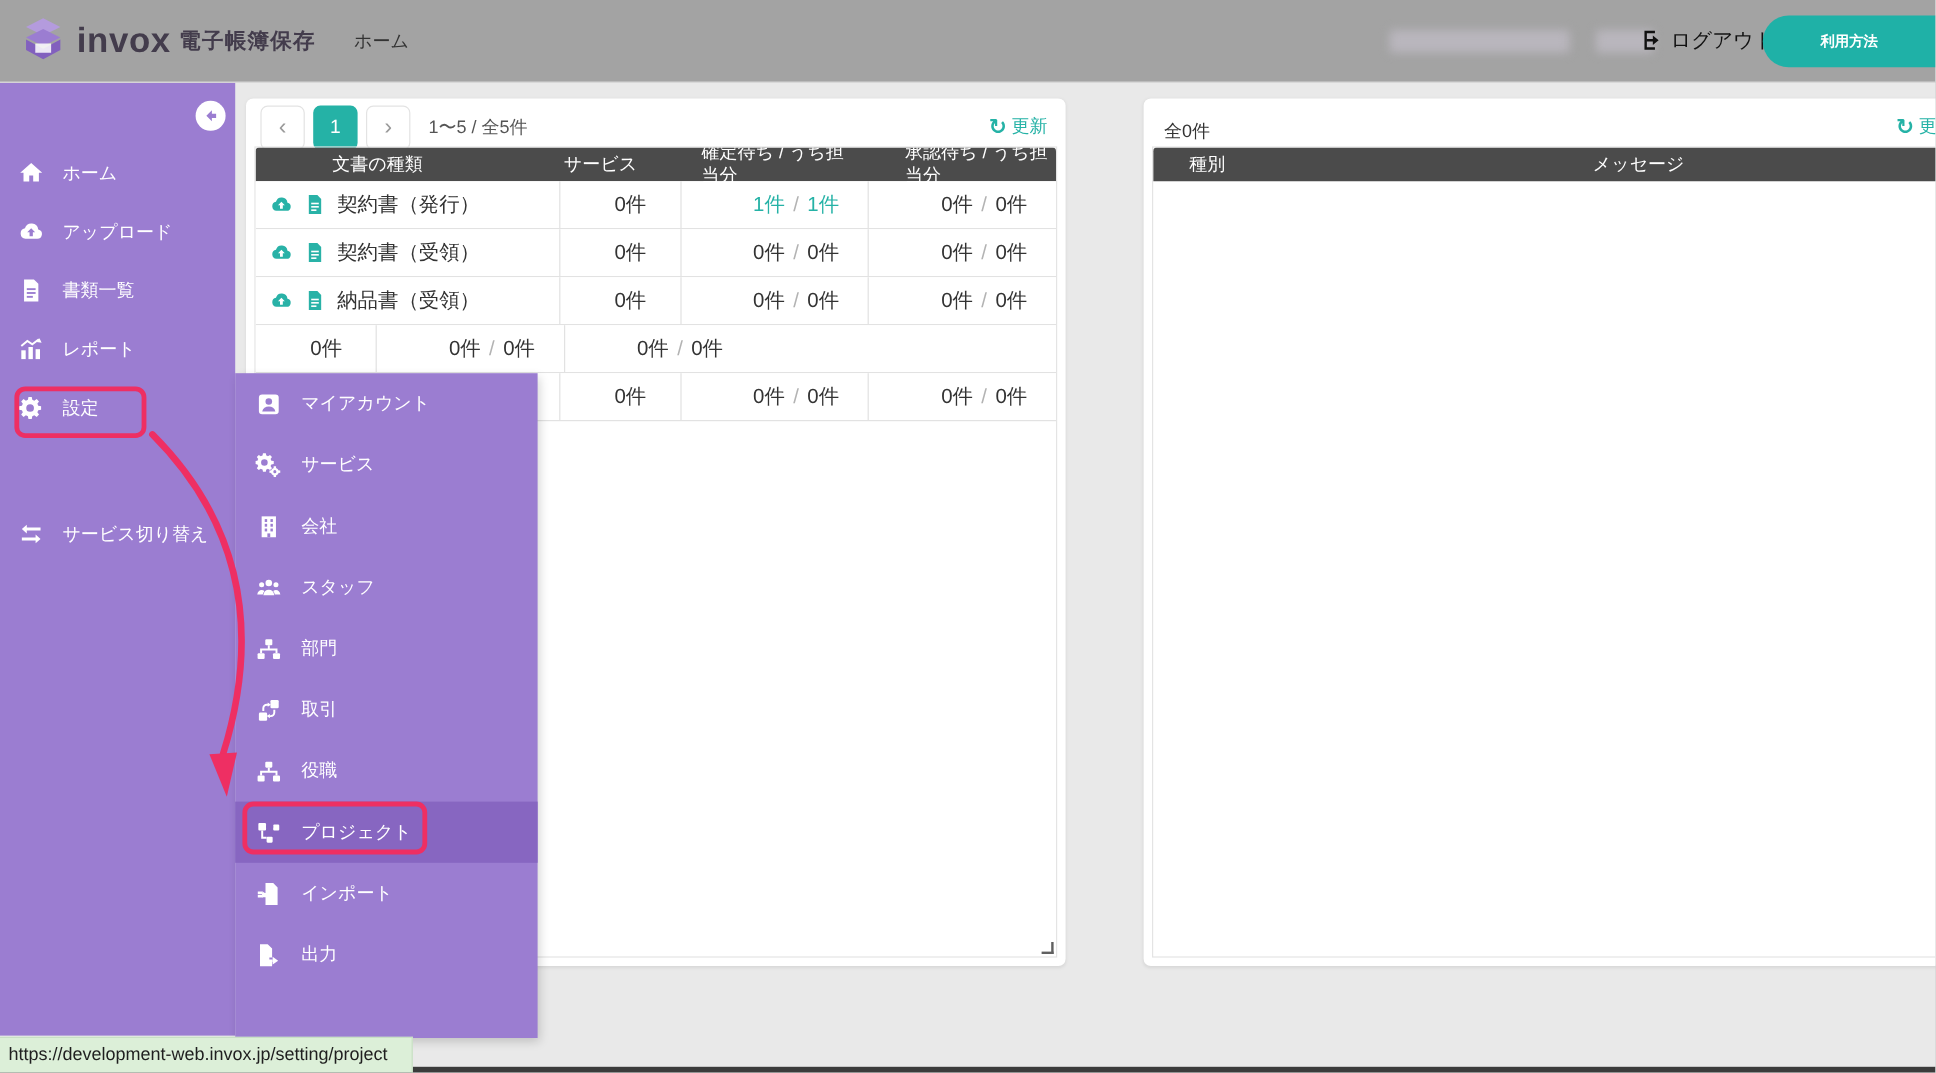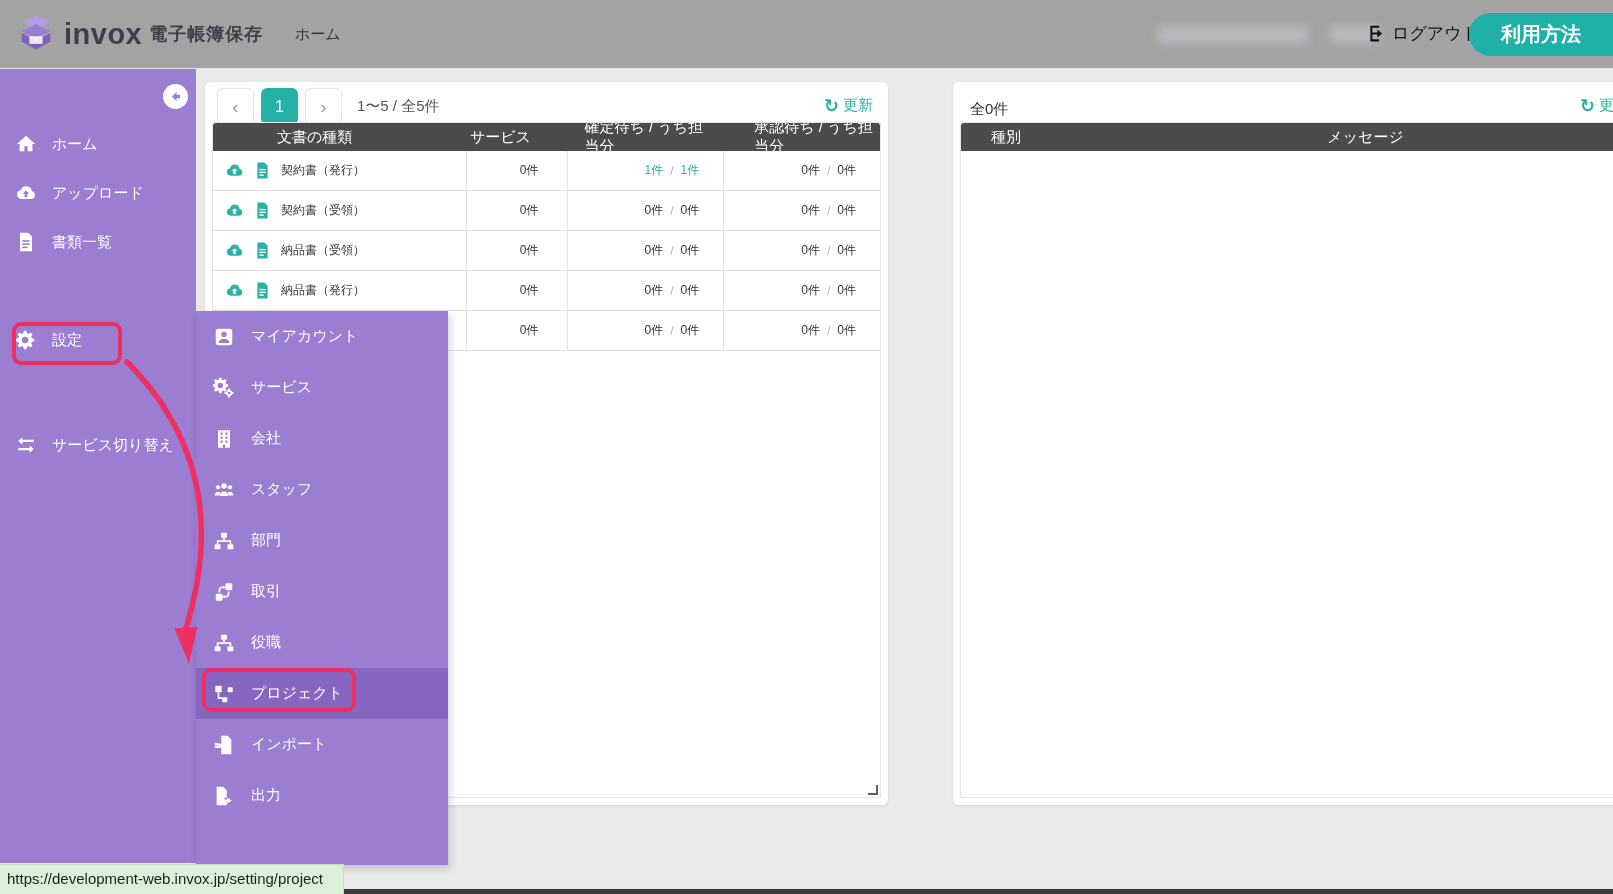--- a/index.html
+++ b/index.html
@@ -10,21 +10,21 @@
   .logo{position:absolute;left:14px;top:12px;display:flex;align-items:center;cursor:pointer;}
   .logo svg{width:44px;height:44px;}
   .logo-text{font-size:29px;font-weight:bold;color:#433c4c;letter-spacing:.5px;margin-left:6px;}
   .logo-sub{font-size:18px;font-weight:bold;color:#433c4c;margin-left:7px;letter-spacing:1px;}
   .nav-home{position:absolute;left:295px;top:25px;font-size:15px;color:#333;cursor:pointer;}
   .blur{position:absolute;top:25px;height:19px;background:#b9b6bd;border-radius:3px;filter:blur(4px);}
   .blur.b1{left:1158px;width:150px;}
   .blur.b2{left:1330px;width:48px;}
   .logout{position:absolute;left:1366px;top:22px;display:flex;align-items:center;gap:5px;font-size:17px;color:#111;cursor:pointer;}
   .logout svg{width:21px;height:21px;}
-  .usage-btn{position:absolute;right:0;top:13px;width:144px;height:43px;background:#1fb1a7;color:#fff;border:none;border-radius:23px 0 0 23px;font-size:20px;font-weight:bold;font-family:inherit;cursor:pointer;}
+  .usage-btn{position:absolute;right:0;top:13px;width:144px;height:43px;background:#1fb1a7;color:#fff;border:none;border-radius:23px 0 0 23px;font-size:12px;font-weight:bold;font-family:inherit;cursor:pointer;}
 
   
   .sidebar{position:absolute;left:0;top:68px;width:196px;height:795px;background:#9b7dd1;z-index:4;}
   .collapse-btn{position:absolute;right:8px;top:16px;width:25px;height:25px;border-radius:50%;background:#fff;display:flex;align-items:center;justify-content:center;cursor:pointer;}
   .collapse-btn svg{width:17px;height:17px;}
   .side-item{position:absolute;left:0;width:196px;height:48px;display:flex;align-items:center;gap:15px;padding-left:15px;box-sizing:border-box;color:#fff;font-size:15px;cursor:pointer;}
   .side-item svg{width:22px;height:22px;flex:0 0 22px;}
   .ic-body{fill:#fff;}
   .ic-cut{fill:#9b7dd1;}
   .ic-stroke{fill:none;stroke:#fff;stroke-width:1.8;}
@@ -50,21 +50,21 @@
   .refresh{position:absolute;right:15px;top:14px;display:flex;align-items:center;gap:4px;color:#25b2a6;font-size:15px;cursor:pointer;}
   .refresh .rico{font-size:18px;font-weight:bold;line-height:1;}
   .total-label{position:absolute;left:17px;top:18px;font-size:15px;color:#333;}
 
   
   .thead{display:flex;height:28px;background:#4b4b4b;border-radius:3px 3px 0 0;color:#fff;font-size:15px;gap:44px;}
   .thead .th{display:flex;align-items:center;justify-content:center;box-sizing:border-box;}
   .col-type{width:38%;}
   .col-data{width:15%;}
   .col-wait{width:23.5%;}
-  .trow{display:flex;height:39px;border-bottom:1px solid #e2e2e2;background:#fff;font-size:12px;color:#333;}
+  .trow{display:flex;height:39px;border-bottom:1px solid #e2e2e2;background:#fff;font-size:17px;color:#333;}
   .trow .td{display:flex;align-items:center;box-sizing:border-box;}
   .trow .td + .td{border-left:1px solid #e2e2e2;}
   .td.label{padding-left:12px;gap:9px;}
   .td.num{justify-content:flex-end;padding-right:28px;}
   .td.pair{justify-content:flex-end;padding-right:24px;gap:7px;}
   .slash{color:#b3b3b3;}
   .teal{color:#25b2a6;cursor:pointer;}
   .doc-ic{width:19px;height:19px;cursor:pointer;}
   .doc-ic .ic-body{fill:#29b2a7;}
   .doc-ic .ic-cut{fill:#fff;}
@@ -132,20 +132,30 @@
     </div>
     <div class="side-item" style="top:150px">
       <svg viewBox="0 0 24 24">
         <path class="ic-body" d="M5.5 2h9l4 4v16h-13z"></path>
         <rect class="ic-cut" x="8" y="10" width="8" height="1.7"></rect>
           <rect class="ic-cut" x="8" y="13.5" width="8" height="1.7"></rect>
           <rect class="ic-cut" x="8" y="17" width="5.5" height="1.7"></rect>
       </svg>
       <span>書類一覧</span>
     </div>
+    <div class="side-item" style="top:199px">
+      <svg viewBox="0 0 24 24">
+        <rect class="ic-body" x="3" y="13" width="4" height="8"></rect>
+          <rect class="ic-body" x="9.5" y="10" width="4" height="11"></rect>
+          <rect class="ic-body" x="16" y="12" width="4" height="9"></rect>
+        <path class="ic-stroke" d="M3 9l5.5-4.5 4.5 3L19 3"></path>
+          <path class="ic-body" d="M19.5 2l2 4.2-4.6-.8z"></path>
+      </svg>
+      <span>レポート</span>
+    </div>
     <div class="side-item" style="top:248px">
       <svg viewBox="0 0 24 24">
         <path class="ic-body" fill-rule="evenodd" d="M21 13.5v-3l-2.6-.5a6.7 6.7 0 0 0-.8-1.8l1.5-2.2-2.1-2.1-2.2 1.5c-.6-.3-1.2-.6-1.8-.8L12.5 2h-3l-.5 2.6c-.6.2-1.2.5-1.8.8L5 3.9 2.9 6l1.5 2.2c-.3.6-.6 1.2-.8 1.8L1 10.5v3l2.6.5c.2.6.5 1.2.8 1.8L2.9 18 5 20.1l2.2-1.5c.6.3 1.2.6 1.8.8l.5 2.6h3l.5-2.6c.6-.2 1.2-.5 1.8-.8l2.2 1.5 2.1-2.1-1.5-2.2c.3-.6.6-1.2.8-1.8zM11 15.5a3.5 3.5 0 1 1 0-7 3.5 3.5 0 0 1 0 7z"></path>
       </svg>
       <span>設定</span>
     </div>
     <div class="side-item" style="top:353px">
       <svg viewBox="0 0 24 24">
         <path class="ic-body" d="M3.5 7.5l4.5-4v2.7h12.5v2.6H8v2.7z"></path>
         <path class="ic-body" d="M20.5 16.5l-4.5 4v-2.7H3.5v-2.6H16v-2.7z"></path>
@@ -248,33 +258,20 @@
             <span>0件</span>
         </div>
         <div class="td pair col-wait">
           <span>0件</span>
             <span class="slash">/</span>
             <span>0件</span>
         </div>
       </div>
 
       <div class="trow">
-        <div class="td label col-type">
-          <svg class="doc-ic" viewBox="0 0 24 24">
-              <path class="ic-body" d="M6.8 18.5a4.8 4.8 0 0 1-.5-9.5A6.2 6.2 0 0 1 18.4 10a4.3 4.3 0 0 1-1 8.5z"></path>
-              <path class="ic-cut" d="M12 9l3.6 3.7h-2.1v3.6h-3v-3.6H8.4z"></path>
-            </svg>
-          <svg class="doc-ic" viewBox="0 0 24 24">
-              <path class="ic-body" d="M5.5 2h9l4 4v16h-13z"></path>
-              <rect class="ic-cut" x="8" y="10" width="8" height="1.7"></rect>
-              <rect class="ic-cut" x="8" y="13.5" width="8" height="1.7"></rect>
-              <rect class="ic-cut" x="8" y="17" width="5.5" height="1.7"></rect>
-            </svg>
-          <span>納品書（発行）</span>
-        </div>
         <div class="td num col-data">0件</div>
         <div class="td pair col-wait">
           <span>0件</span>
             <span class="slash">/</span>
             <span>0件</span>
         </div>
         <div class="td pair col-wait">
           <span>0件</span>
             <span class="slash">/</span>
             <span>0件</span>

